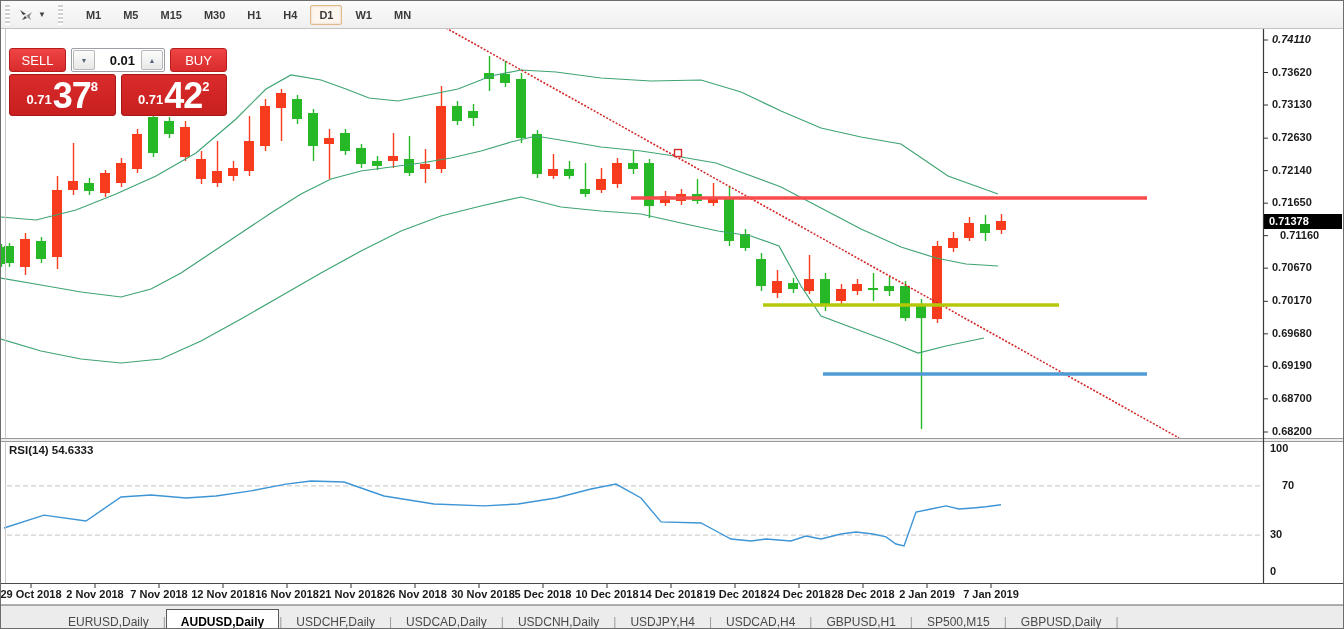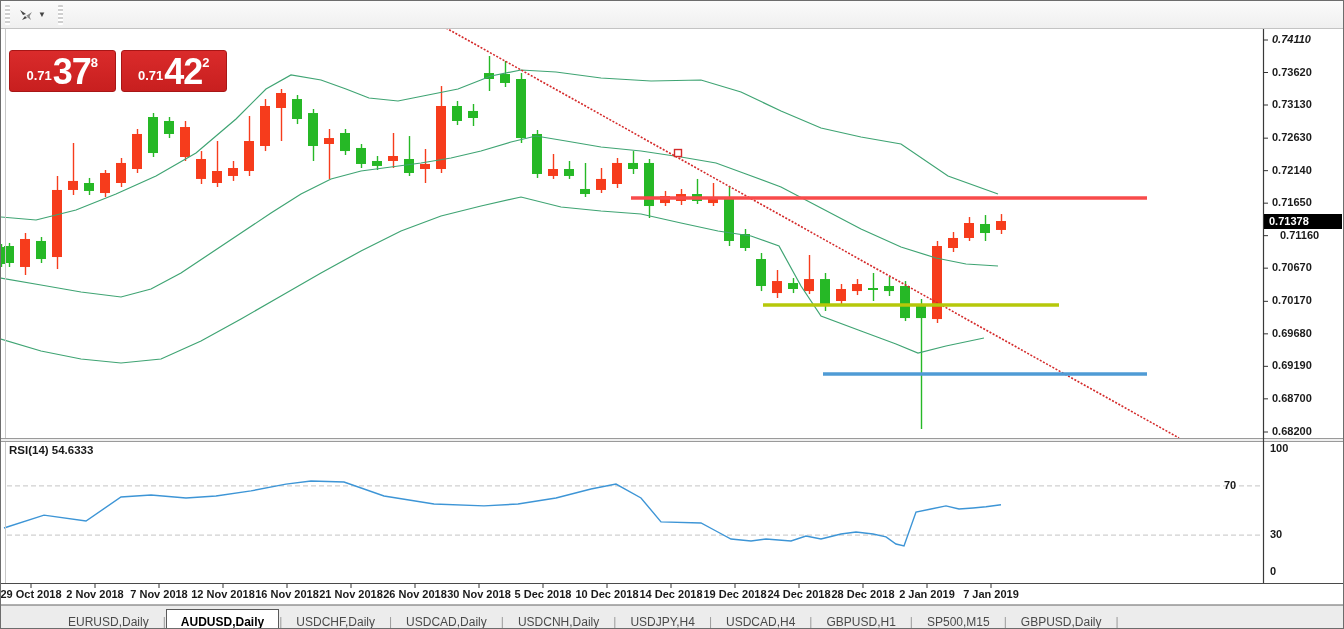--- a/index.html
+++ b/index.html
@@ -52,20 +52,31 @@
     <div class="tool-icon">
       <svg width="16" height="16" viewBox="0 0 16 16">
         <path d="M2 3 L8 7 L5 8 Z" fill="#444"></path>
           <path d="M14 5 L8 9 L11 10 Z" fill="#888"></path>
         <path d="M4 13 L7 9 L9 11 Z" fill="#444"></path>
           <path d="M13 13 L9 10 L11 8 Z" fill="#888"></path>
       </svg>
     </div>
     <div class="caret">▼</div>
     <div class="grip"></div>
+    <div id="tf-buttons">
+        <div class="tf-btn">M1</div>
+        <div class="tf-btn">M5</div>
+        <div class="tf-btn">M15</div>
+        <div class="tf-btn">M30</div>
+        <div class="tf-btn">H1</div>
+        <div class="tf-btn">H4</div>
+        <div class="tf-btn active">D1</div>
+        <div class="tf-btn">W1</div>
+        <div class="tf-btn">MN</div>
+      </div>
   </div>
 
   <svg id="plot" width="1344" height="629">
       <defs>
         <clipPath id="mainClip">
           <rect x="0" y="28" width="1262" height="409"></rect>
         </clipPath>
         <clipPath id="rsiClip">
           <rect x="0" y="440" width="1262" height="142"></rect>
         </clipPath>
@@ -248,20 +259,29 @@
       <line x1="670" y1="583" x2="670" y2="587" stroke="#333" stroke-width="1"></line>
       <line x1="734" y1="583" x2="734" y2="587" stroke="#333" stroke-width="1"></line>
       <line x1="798" y1="583" x2="798" y2="587" stroke="#333" stroke-width="1"></line>
       <line x1="862" y1="583" x2="862" y2="587" stroke="#333" stroke-width="1"></line>
       <line x1="926" y1="583" x2="926" y2="587" stroke="#333" stroke-width="1"></line>
       <line x1="990" y1="583" x2="990" y2="587" stroke="#333" stroke-width="1"></line>
     </svg>
 
 
   <div id="trade-panel">
+    <div class="tp-row1">
+      <div class="tp-btn">SELL</div>
+      <div class="spinner">
+        <div class="spin-btn">▼</div>
+        <input class="vol" readonly="" value="0.01" style="">
+        <div class="spin-btn">▲</div>
+      </div>
+      <div class="tp-btn">BUY</div>
+    </div>
     <div class="tp-row2">
       <div class="price-box">
         <span class="pb-prefix">0.71</span>
         <span class="pb-big">37</span>
         <span class="pb-sup">8</span>
       </div>
       <div class="price-box">
         <span class="pb-prefix">0.71</span>
         <span class="pb-big">42</span>
         <span class="pb-sup">2</span>
@@ -277,35 +297,35 @@
       <div class="axis-label" style="left: 1271px; top: 162.667px;">0.72140</div>
       <div class="axis-label" style="left: 1271px; top: 195.168px;">0.71650</div>
       <div class="axis-label" style="left: 1271px; top: 227.668px; padding-left: 8px;">0.71160</div>
       <div class="axis-label" style="left: 1271px; top: 260.169px;">0.70670</div>
       <div class="axis-label" style="left: 1271px; top: 293.333px;">0.70170</div>
       <div class="axis-label" style="left: 1271px; top: 325.834px;">0.69680</div>
       <div class="axis-label" style="left: 1271px; top: 358.335px;">0.69190</div>
       <div class="axis-label" style="left: 1271px; top: 390.836px;">0.68700</div>
       <div class="axis-label" style="left: 1271px; top: 424px;">0.68200</div>
       <div class="axis-label" style="left: 1269px; top: 441px;">100</div>
-      <div class="axis-label" style="left: 1223px; top: 477.9px;">70</div>
+      <div class="axis-label" style="left: 1281px; top: 477.9px;">70</div>
       <div class="axis-label" style="left: 1269px; top: 527.1px;">30</div>
       <div class="axis-label" style="left: 1269px; top: 564px;">0</div>
     </div>
   <div id="current-tag" style="top: 213.209px;">0.71378</div>
   <div id="rsi-label">RSI(14) 54.6333</div>
   <div id="date-axis">
       <div class="date-label" style="left: 30px;">29 Oct 2018</div>
       <div class="date-label" style="left: 94px;">2 Nov 2018</div>
       <div class="date-label" style="left: 158px;">7 Nov 2018</div>
       <div class="date-label" style="left: 222px;">12 Nov 2018</div>
       <div class="date-label" style="left: 286px;">16 Nov 2018</div>
       <div class="date-label" style="left: 350px;">21 Nov 2018</div>
       <div class="date-label" style="left: 414px;">26 Nov 2018</div>
-      <div class="date-label" style="left: 478px;">30 Nov 2018</div>
+      <div class="date-label" style="left: 478px; padding-left: 8px;">30 Nov 2018</div>
       <div class="date-label" style="left: 542px;">5 Dec 2018</div>
       <div class="date-label" style="left: 606px;">10 Dec 2018</div>
       <div class="date-label" style="left: 670px;">14 Dec 2018</div>
       <div class="date-label" style="left: 734px;">19 Dec 2018</div>
       <div class="date-label" style="left: 798px;">24 Dec 2018</div>
       <div class="date-label" style="left: 862px;">28 Dec 2018</div>
       <div class="date-label" style="left: 926px;">2 Jan 2019</div>
       <div class="date-label" style="left: 990px;">7 Jan 2019</div>
     </div>
   <div id="tabs-bar">

